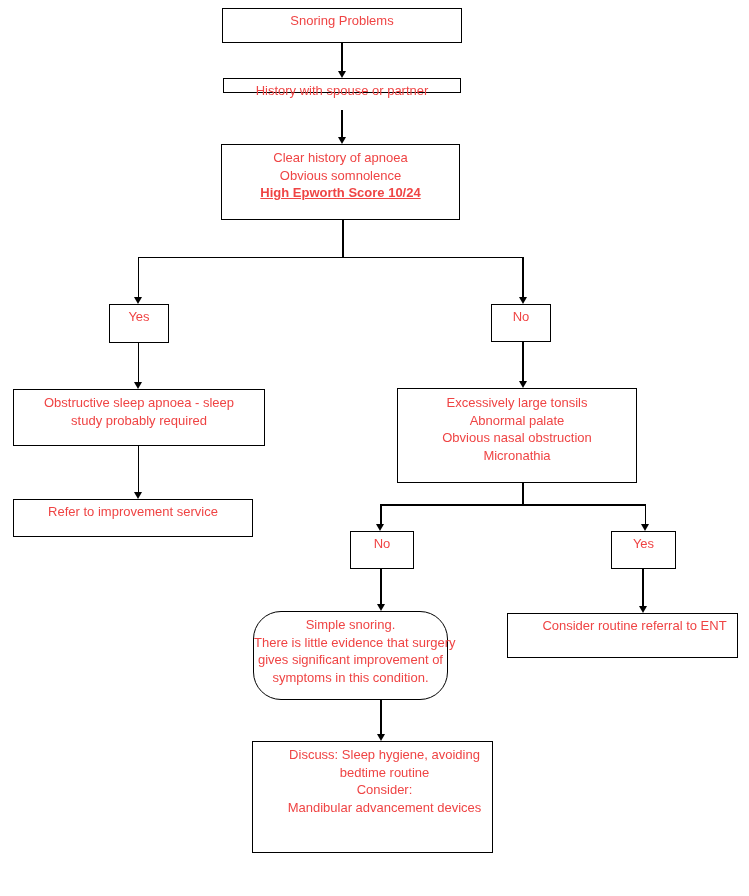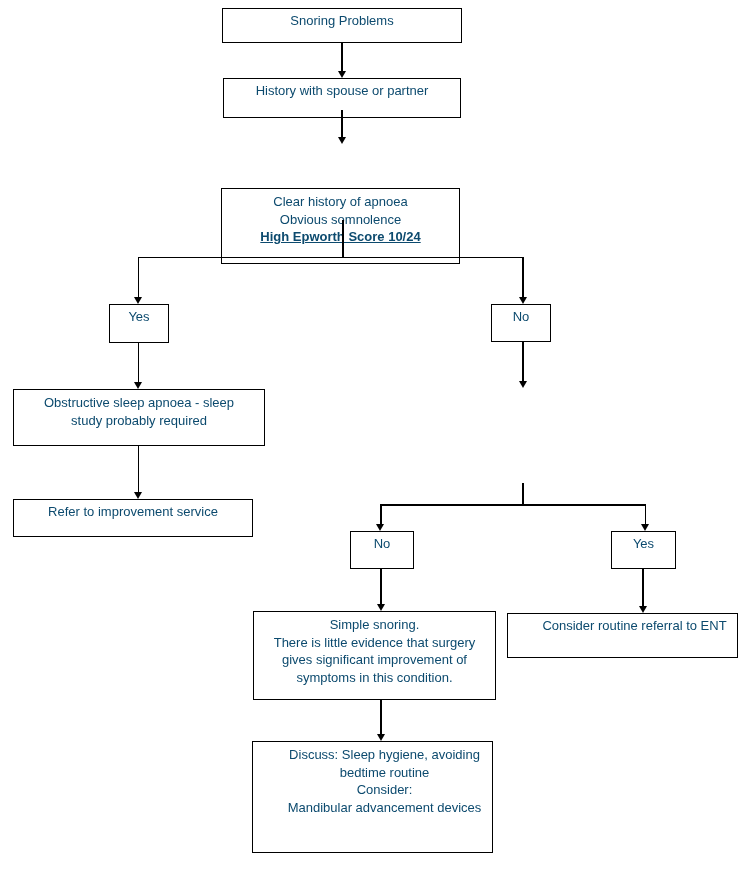--- a/index.html
+++ b/index.html
@@ -6,21 +6,21 @@
     margin: 0;
     padding: 0;
     background: #ffffff;
   }
   .canvas {
     position: relative;
     width: 749px;
     height: 896px;
     background: #ffffff;
     font-family: "Liberation Sans", sans-serif;
-    color: #0c4a6e;
+    color: #ef4444;
     overflow: hidden;
   }
   .box {
     position: absolute;
     box-sizing: border-box;
     border: 1.5px solid #000000;
     background: #ffffff;
     text-align: center;
     font-size: 13px;
     line-height: 17.5px;
@@ -52,25 +52,25 @@
 </style>
 </head>
 <body>
 
 <div class="canvas">
 
   <div class="box" style="left:222px; top:8px; width:240px; height:35px;">
     <div class="ln">Snoring Problems</div>
   </div>
 
-  <div class="box" style="left:223px; top:78px; width:238px; height:40px;">
+  <div class="box" style="left:223px; top:78px; width:238px; height:15px;">
     <div class="ln">History with spouse or partner</div>
   </div>
 
-  <div class="box" style="left:221px; top:144px; width:239px; height:76px; padding-top:4px;margin-top:44px;">
+  <div class="box" style="left:221px; top:144px; width:239px; height:76px; padding-top:4px;">
     <div class="ln">Clear history of apnoea</div>
     <div class="ln">Obvious somnolence</div>
     <div class="ln bu">High Epworth Score 10/24</div>
   </div>
 
   <div class="box" style="left:109px; top:304px; width:60px; height:39px;">
     <div class="ln">Yes</div>
   </div>
 
   <div class="box" style="left:491px; top:304px; width:60px; height:38px;">
@@ -79,30 +79,36 @@
 
   <div class="box" style="left:13px; top:389px; width:252px; height:57px; padding-top:4px;">
     <div class="ln">Obstructive sleep apnoea - sleep</div>
     <div class="ln">study probably required</div>
   </div>
 
   <div class="box" style="left:13px; top:499px; width:240px; height:38px;">
     <div class="ln">Refer to improvement service</div>
   </div>
 
+  <div class="box" style="left:397px; top:388px; width:240px; height:95px; padding-top:5px;">
+    <div class="ln">Excessively large tonsils</div>
+    <div class="ln">Abnormal palate</div>
+    <div class="ln">Obvious nasal obstruction</div>
+    <div class="ln">Micronathia</div>
+  </div>
 
   <div class="box" style="left:350px; top:531px; width:64px; height:38px;">
     <div class="ln">No</div>
   </div>
 
   <div class="box" style="left:611px; top:531px; width:65px; height:38px;">
     <div class="ln">Yes</div>
   </div>
 
-  <div class="box" style="left:253px; top:611px; width:243px; height:89px; padding-top:4px;">
+  <div class="box" style="left:253px; top:611px; width:195px; height:89px; padding-top:4px;border-radius:28px;">
     <div class="ln">Simple snoring.</div>
     <div class="ln">There is little evidence that surgery</div>
     <div class="ln">gives significant improvement of</div>
     <div class="ln">symptoms in this condition.</div>
   </div>
 
   <div class="box" style="left:507px; top:613px; width:231px; height:45px;padding-left:24px;">
     <div class="ln">Consider routine referral to ENT</div>
   </div>
 

